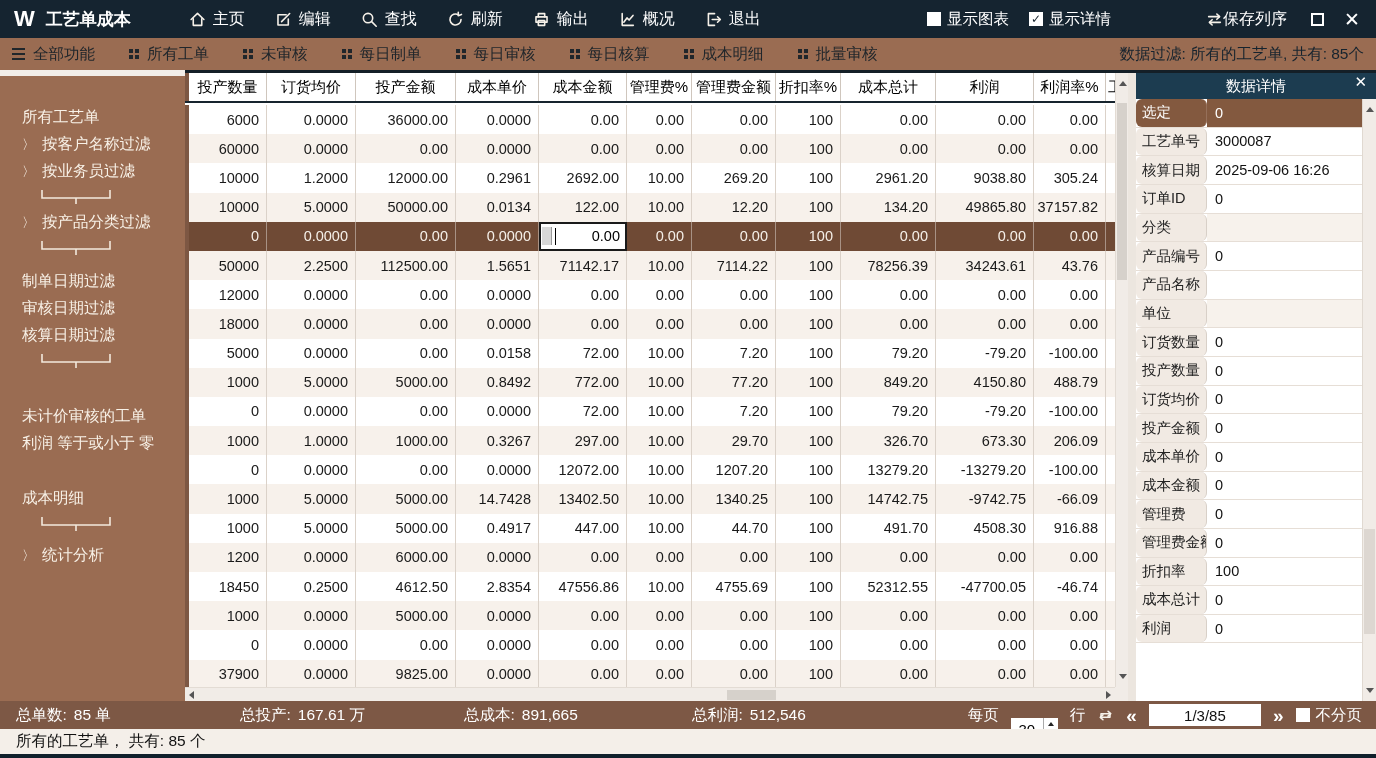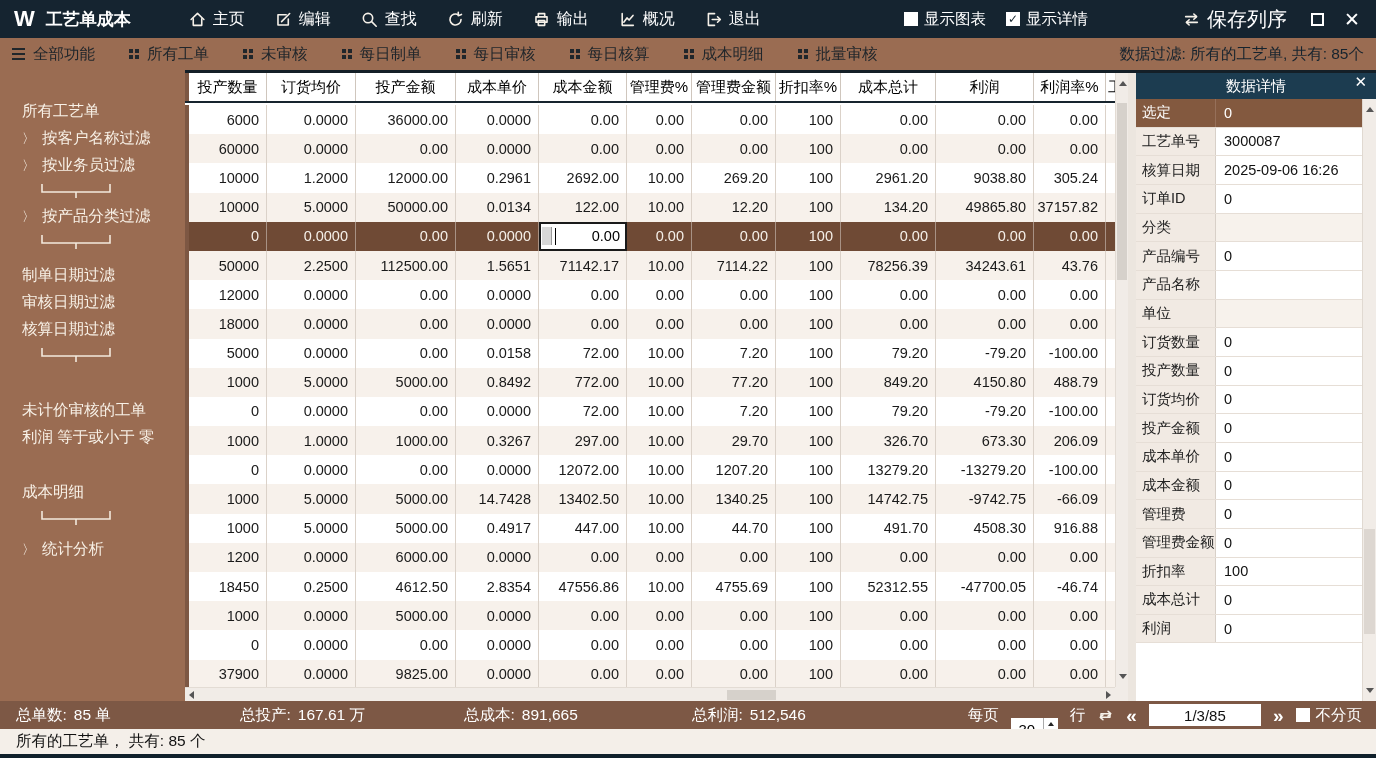--- a/index.html
+++ b/index.html
@@ -19,38 +19,38 @@
   .logo{font-weight:bold;font-size:22px;margin-left:14px;letter-spacing:-1px;}
   .app-title{font-size:17px;font-weight:bold;margin-left:12px;}
   .menu{display:flex;align-items:center;gap:30px;margin-left:58px;}
   .menu-item{display:flex;align-items:center;gap:7px;font-size:16px;cursor:default;}
   .ic{display:inline-flex;align-items:center;}
   .tb-spacer{flex:1;}
   .toggles{display:flex;align-items:center;gap:20px;}
   .toggle{display:flex;align-items:center;gap:6px;font-size:15.5px;}
   .cb{width:14px;height:14px;background:#fff;display:inline-flex;align-items:center;justify-content:center;
       font-size:12px;font-weight:bold;color:#16242e;line-height:1;}
-  .save-order{display:flex;align-items:center;gap:7px;font-size:20px;margin-left:95px;}
+  .save-order{display:flex;align-items:center;font-size:16px;margin-left:95px;}
   .win-btns{display:flex;align-items:center;gap:20px;margin-left:24px;padding-right:16px;}
   .max-box{width:13px;height:13px;border:2px solid #fff;}
   .close-x{font-size:19px;font-weight:bold;line-height:1;}
 
   
   .toolbar{position:absolute;left:0;top:38px;width:1376px;height:32px;background:var(--toolbar);
            display:flex;align-items:center;color:#20262b;font-size:15.5px;}
   .toolbar-items{display:flex;align-items:center;gap:34px;padding-left:12px;}
   .toolbar-item{display:flex;align-items:center;gap:8px;cursor:default;white-space:nowrap;}
   .grid-ic{width:4px;height:4px;background:#20262b;box-shadow:6px 0 #20262b,0 6px #20262b,6px 6px #20262b;
            margin-right:6px;margin-bottom:6px;display:inline-block;}
   .list-ic{display:inline-block;width:13px;height:2.5px;background:#20262b;
            box-shadow:0 5px #20262b,0 10px #20262b;margin-bottom:10px;}
   .filter-text{margin-left:auto;padding-right:12px;color:#15232e;font-size:15.5px;}
 
   
-  .sidebar{position:absolute;left:0;top:70px;width:185px;height:631px;background:var(--toolbar);
+  .sidebar{position:absolute;left:0;top:76px;width:185px;height:631px;background:var(--toolbar);
            color:var(--sidebartext);font-size:15.5px;padding-top:28px;overflow:hidden;}
   .side-item{height:27px;display:flex;align-items:center;padding-left:22px;white-space:nowrap;cursor:default;}
   .side-arrow{margin-right:7px;font-size:13px;}
   .side-div{height:24px;display:flex;align-items:center;padding-left:40px;}
 
   
   .topline{position:absolute;left:185px;top:70px;width:1191px;height:3px;background:#141f27;z-index:5;}
 
   
   .table-area{position:absolute;left:185px;top:70px;width:943px;height:631px;background:#fff;}
@@ -90,22 +90,22 @@
   
   .splitter{position:absolute;left:1128px;top:73px;width:8px;height:628px;background:#ece6df;}
 
   
   .details{position:absolute;left:1136px;top:70px;width:240px;height:631px;background:#fff;}
   .d-header{position:absolute;left:0;top:3px;width:240px;height:26px;background:var(--detail_header);
             color:#fff;display:flex;align-items:center;justify-content:center;font-size:15px;}
   .d-close{position:absolute;right:9px;top:3px;font-size:15px;font-weight:bold;}
   .d-body{position:absolute;left:0;top:29px;right:14px;bottom:0;overflow:hidden;}
   .d-row{display:flex;height:28.67px;border-bottom:1px solid #e6ded6;}
-  .d-label{width:80px;flex:none;background:#f1eae3;color:#222;padding-left:6px;display:flex;align-items:center;
-           font-size:14.5px;border-right:1px solid #d8d0c8;overflow:hidden;white-space:nowrap;}
+  .d-label{width:71px;flex:none;background:#f1eae3;color:#222;padding-left:6px;display:flex;align-items:center;
+           font-size:14.5px;border-right:1px solid #d8d0c8;overflow:hidden;white-space:nowrap;border-radius:6px;}
   .d-value{flex:1;background:#fff;color:#111;padding-left:8px;display:flex;align-items:center;
            font-size:14.5px;overflow:hidden;white-space:nowrap;}
   .d-row.muted .d-value{background:#f7f2ec;}
   .d-row.hl .d-label,.d-row.hl .d-value{background:var(--highlight);color:#fff;border-color:#96705a;}
   .d-scroll{position:absolute;right:0;top:29px;bottom:0;width:14px;background:var(--track);border-left:1px solid #e0d9d1;}
   .d-thumb{position:absolute;left:1px;right:1px;top:430px;height:105px;background:#ddd7d1;}
 
   
   .statusbar{position:absolute;left:0;top:701px;width:1376px;height:28px;background:var(--statusbar);
              color:#fff;font-size:15.5px;}

